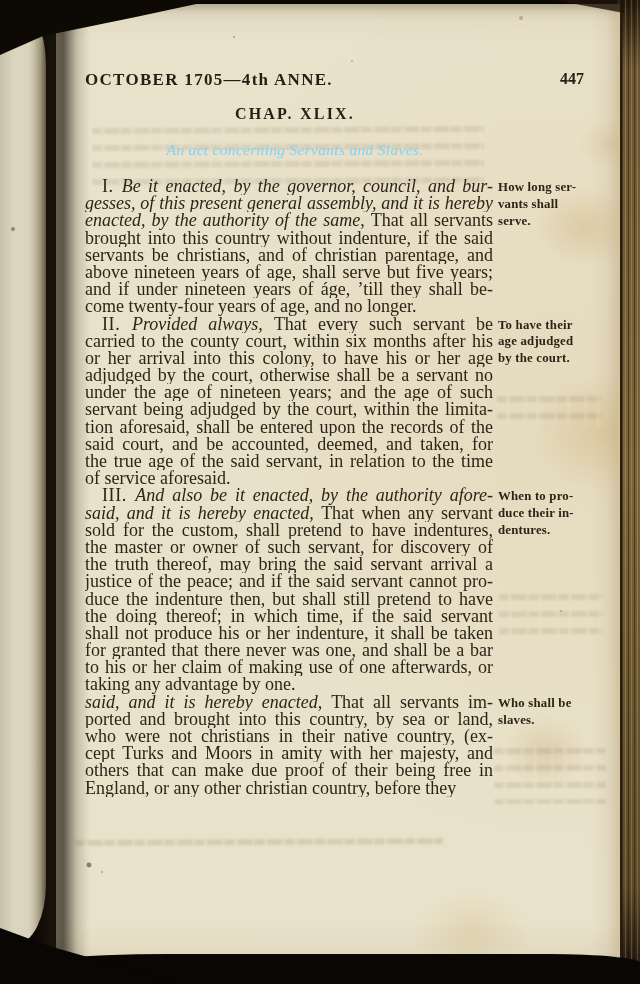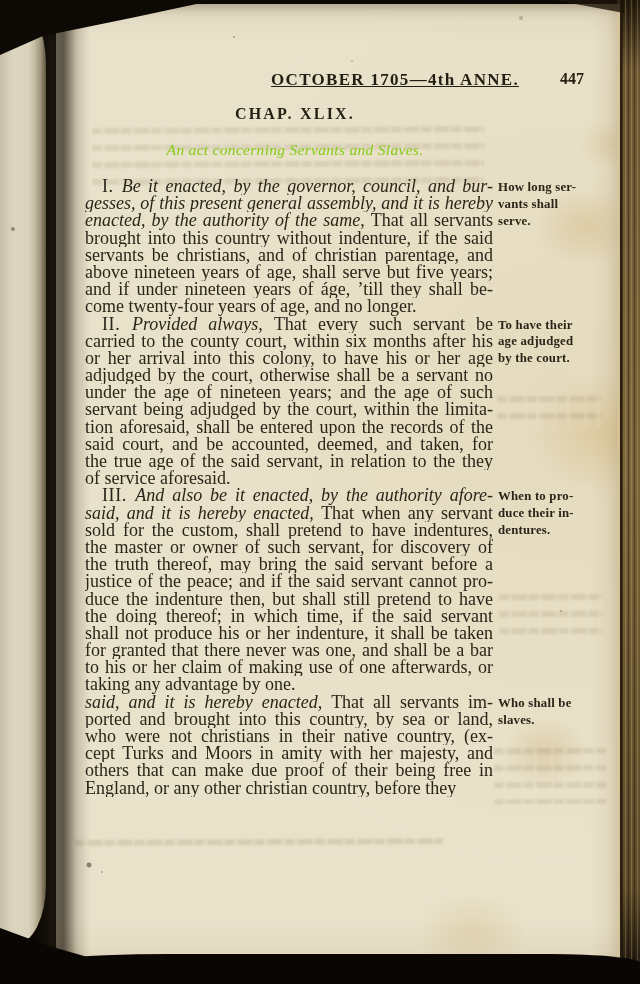--- a/index.html
+++ b/index.html
@@ -91,34 +91,34 @@
       351px 60px 0 rgba(95,80,50,.35),
       88px 864px 0 1.5px rgba(60,50,32,.55),
       101px 871px 0 rgba(60,50,32,.35),
       12px 228px 0 1px rgba(70,60,40,.5),
       560px 610px 0 rgba(100,85,55,.4),
       300px 955px 0 rgba(100,85,55,.35);
   }
 
   
   .running-header{
-    position:absolute;left:99px;top:70px;width:420px;text-align:right;
-    font-size:17px;font-weight:bold;letter-spacing:1.3px;color:#241f14;text-decoration:underline;
+    position:absolute;left:85px;top:70px;width:420px;text-align:left;
+    font-size:17px;font-weight:bold;letter-spacing:1.3px;color:#241f14;
   }
   .page-number{
     position:absolute;left:548px;top:70px;width:48px;text-align:center;
     font-size:16px;font-weight:bold;color:#241f14;
   }
   .chap-heading{
     position:absolute;left:85px;top:105px;width:420px;text-align:center;
     font-size:16px;font-weight:bold;letter-spacing:2.2px;color:#241f14;
   }
   .act-title{
     position:absolute;left:85px;top:141px;width:420px;text-align:center;
-    font-size:15.5px;font-style:italic;color:#84cc16;letter-spacing:.3px;
+    font-size:15.5px;font-style:italic;color:#7dd3fc;letter-spacing:.3px;
   }
   .text-block{
     position:absolute;left:85px;top:178px;width:408px;color:#2b2519;
   }
   .para{position:relative;}
   .line{
     font-size:18px;line-height:17.2px;
     text-align:justify;text-align-last:justify;overflow:hidden;white-space:nowrap;
   }
   .line{white-space:normal;max-height:17.2px;}
@@ -172,32 +172,32 @@
 age adjudged
 by the court.</div>
         <div class="line first"><span class="seg-n">II. </span><span class="seg-i">Provided always, </span><span class="seg-r">That every such servant be</span></div>
         <div class="line"><span class="seg-r">carried to the county court, within six months after his</span></div>
         <div class="line"><span class="seg-r">or her arrival into this colony, to have his or her age</span></div>
         <div class="line"><span class="seg-r">adjudged by the court, otherwise shall be a servant no</span></div>
         <div class="line"><span class="seg-r">under the age of nineteen years; and the age of such</span></div>
         <div class="line"><span class="seg-r">servant being adjudged by the court, within the limita-</span></div>
         <div class="line"><span class="seg-r">tion aforesaid, shall be entered upon the records of the</span></div>
         <div class="line"><span class="seg-r">said court, and be accounted, deemed, and taken, for</span></div>
-        <div class="line"><span class="seg-r">the true age of the said servant, in relation to the they</span></div>
+        <div class="line"><span class="seg-r">the true age of the said servant, in relation to the time</span></div>
         <div class="line plast"><span class="seg-r">of service aforesaid.</span></div>
       </div>
       <div class="para">
         <div class="margin-note">When to pro-
 duce their in-
 dentures.</div>
         <div class="line first"><span class="seg-n">III. </span><span class="seg-i">And also be it enacted, by the authority afore-</span></div>
         <div class="line"><span class="seg-i">said, and it is hereby enacted, </span><span class="seg-r">That when any servant</span></div>
         <div class="line"><span class="seg-r">sold for the custom, shall pretend to have indentures,</span></div>
         <div class="line"><span class="seg-r">the master or owner of such servant, for discovery of</span></div>
-        <div class="line"><span class="seg-r">the truth thereof, may bring the said servant before a</span></div>
+        <div class="line"><span class="seg-r">the truth thereof, may bring the said servant arrival a</span></div>
         <div class="line"><span class="seg-r">justice of the peace; and if the said servant cannot pro-</span></div>
         <div class="line"><span class="seg-r">duce the indenture then, but shall still pretend to have</span></div>
         <div class="line"><span class="seg-r">the doing thereof; in which time, if the said servant</span></div>
         <div class="line"><span class="seg-r">shall not produce his or her indenture, it shall be taken</span></div>
         <div class="line"><span class="seg-r">for granted that there never was one, and shall be a bar</span></div>
         <div class="line"><span class="seg-r">to his or her claim of making use of one afterwards, or</span></div>
         <div class="line plast"><span class="seg-r">taking any advantage by one.</span></div>
       </div>
       <div class="para">
         <div class="margin-note">Who shall be

